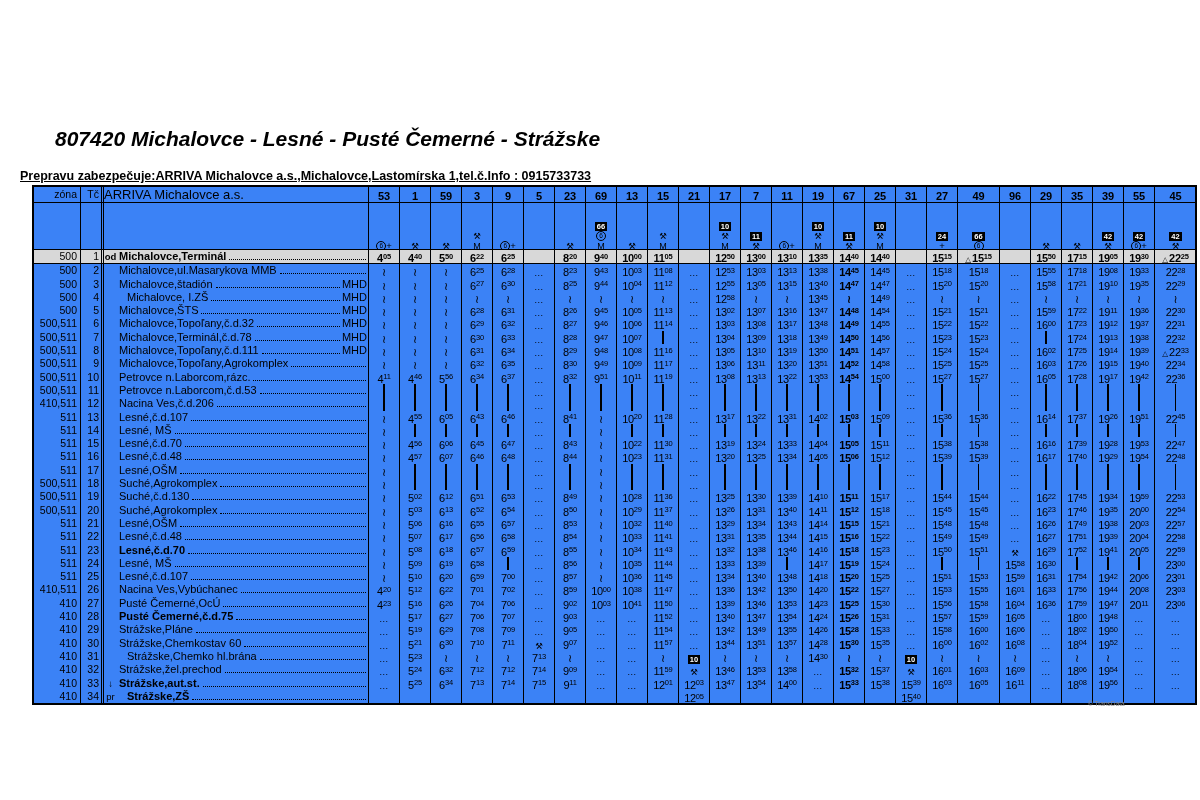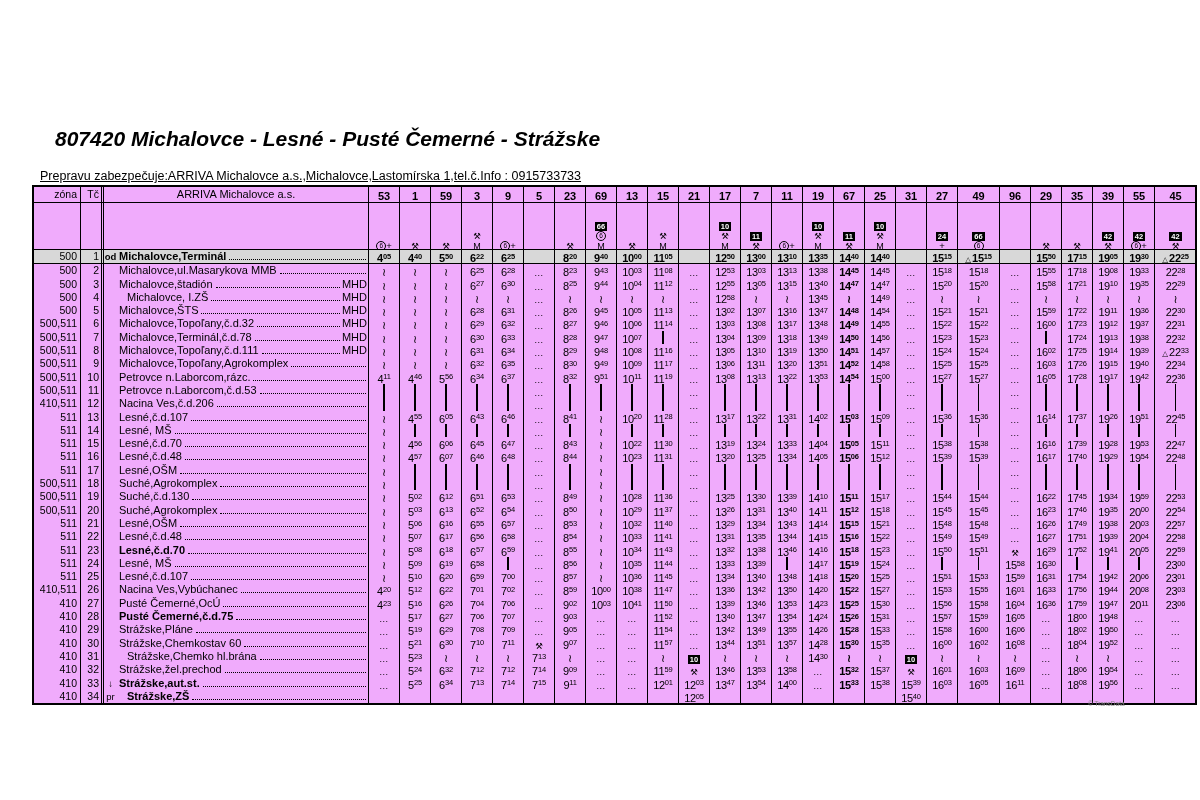--- a/index.html
+++ b/index.html
@@ -1,36 +1,36 @@
 <!DOCTYPE html>
 <html><head>
 <meta charset="utf-8">
 <style>
   html,body{margin:0;padding:0;background:#fff;}
   body{width:1200px;height:800px;position:relative;overflow:hidden;
        font-family:"Liberation Sans","DejaVu Sans",sans-serif;color:#000;}
   #title{position:absolute;left:55px;top:127px;font-size:21px;font-weight:bold;
          font-style:italic;white-space:nowrap;}
-  #subtitle{position:absolute;left:40px;top:169px;font-size:12.5px;
-            text-decoration:underline;white-space:nowrap;}
+  #subtitle{position:absolute;left:20px;top:169px;font-size:12.5px;
+            text-decoration:underline;white-space:nowrap;font-weight:bold;}
   #tt{position:absolute;left:32px;top:185px;border:2px solid #000;
-      width:1161px;background:#f0abfc;}
+      width:1161px;background:#3b82f6;}
   .r{display:flex;height:13.3px;line-height:13.3px;position:relative;}
   .hr1{height:15px;line-height:15px;border-bottom:1px solid #000;}
   .hr2{height:46px;}
   .zc{width:46px;text-align:right;padding-right:3px;font-size:10.5px;box-sizing:border-box;flex:none;}
   .tc{width:21px;text-align:right;padding-right:2px;font-size:10.5px;
       border-left:1px solid #000;box-sizing:border-box;flex:none;}
   .pc{width:16px;border-left:3px double #000;box-sizing:border-box;flex:none;
       font-size:9.5px;text-align:center;}
   .nc{width:251px;box-sizing:border-box;flex:none;font-size:11px;white-space:nowrap;
       display:flex;align-items:baseline;overflow:hidden;padding-left:2px;}
   .nc .lead{flex:1;border-bottom:1.3px dotted #000;margin:0 2px 3px 3px;min-width:4px;}
   .nc .sfx{font-size:11px;padding-right:1px;}
-  .hcorner{width:267px;box-sizing:border-box;flex:none;text-align:center;font-size:11px;
+  .hcorner{width:267px;box-sizing:border-box;flex:none;text-align:left;font-size:13px;
            border-left:3px double #000;}
   .t{width:31px;border-left:1px solid #000;box-sizing:border-box;flex:none;
      text-align:center;position:relative;overflow:visible;}
   .t.w{width:42px;}
   .num{font-size:11px;font-weight:bold;}
   .shade{background:#d8d8d8;}
   .shade .t,.shade .nc{font-weight:bold;}
   .boldrow .nc{font-weight:bold;}
   .boldcol{font-weight:bold;}
   .h{font-size:11px;letter-spacing:-0.3px;}

